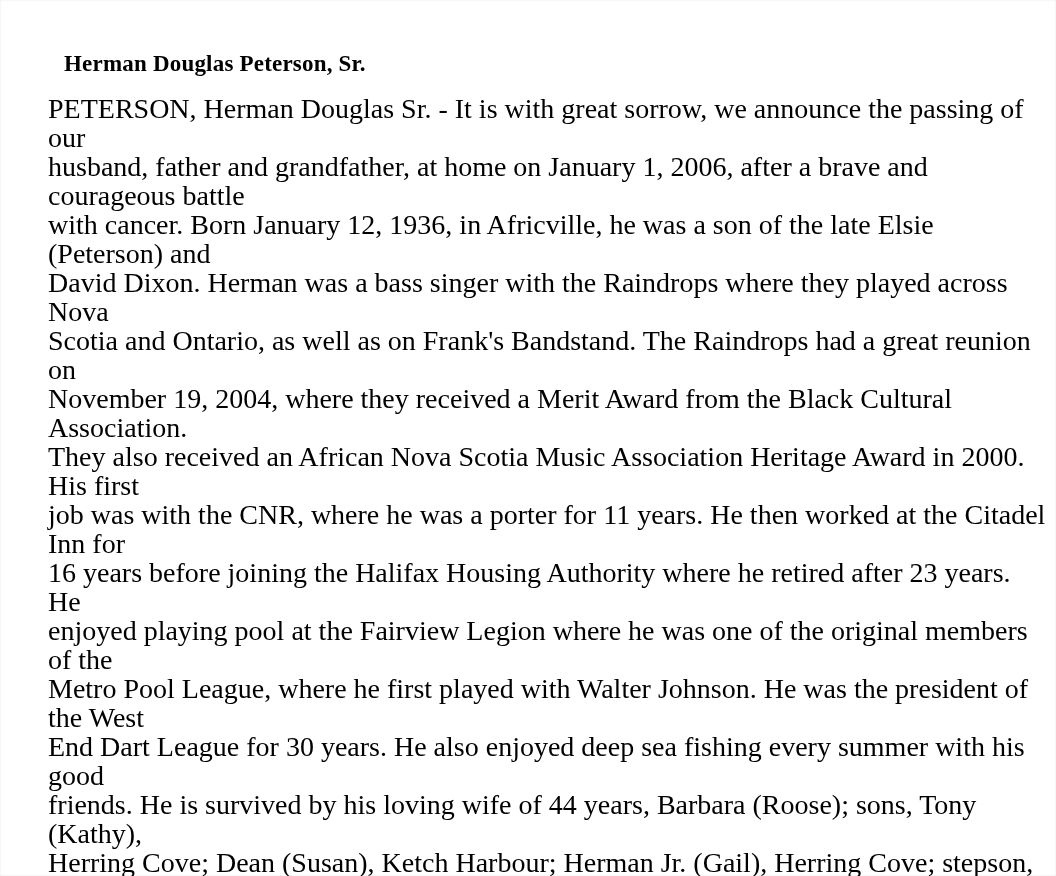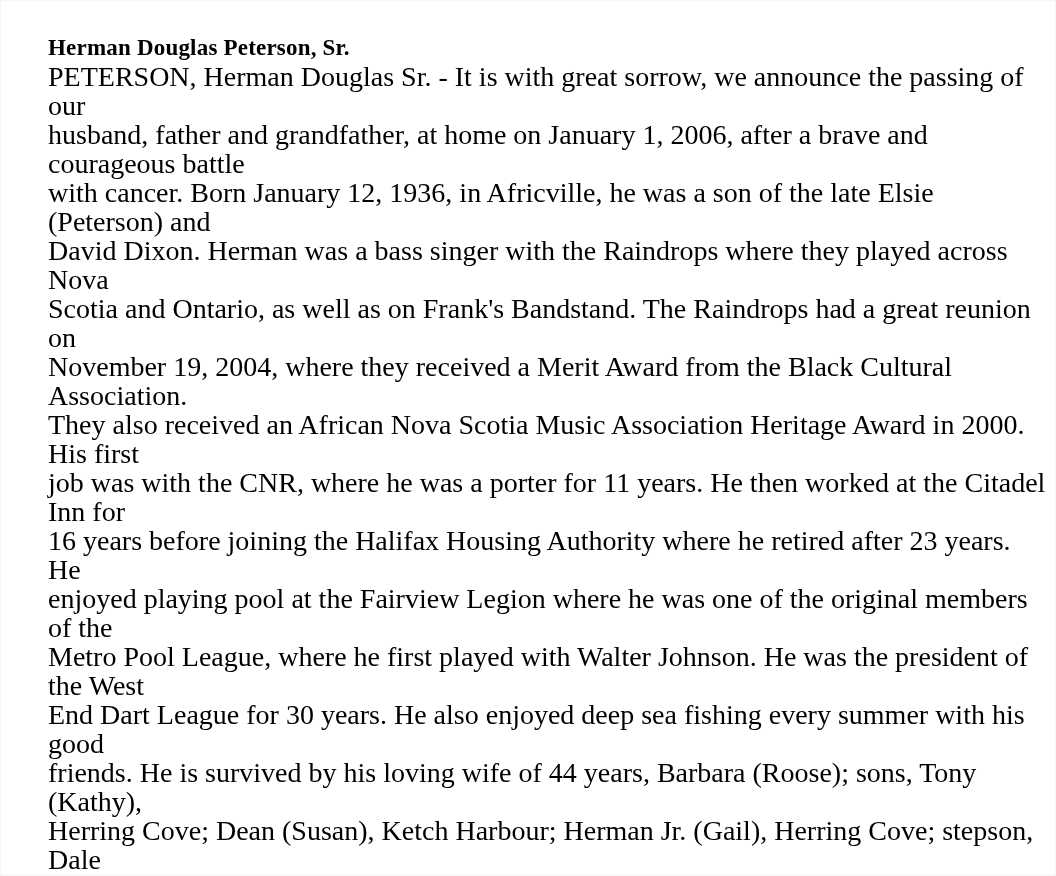--- a/index.html
+++ b/index.html
@@ -17,21 +17,21 @@
   .page {
     box-sizing: border-box;
     width: 1056px;
     height: 876px;
     padding: 33px 8px 0 48px;
     background: #ffffff;
     
     box-shadow: inset 0 0 2px rgba(0,0,0,0.12);
   }
   .title {
-    margin: 0;
+    margin: 16px;
     font-size: 23px;
     font-weight: bold;
     line-height: 29px;
     letter-spacing: 0.2px;
   }
   .body-text {
     margin: 0;
     font-size: 28px;
     font-weight: normal;
     line-height: 29px;

